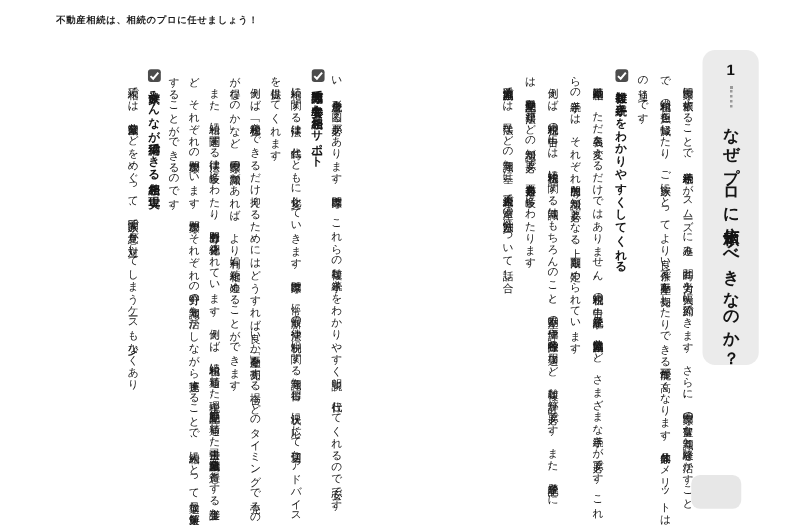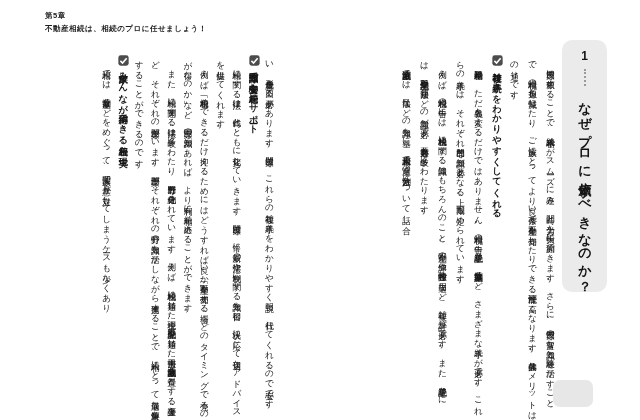--- a/index.html
+++ b/index.html
@@ -56,21 +56,20 @@
   
   .corner-box{
     position:absolute;left:553px;top:380px;width:40px;height:27px;
     background:#e7e7e7;border-radius:7px;
   }
 </style>
 </head>
 <body>
 
 <div class="chapter-header">
-  <div>第5章</div>
   <div>不動産相続は、相続のプロに任せましょう！</div>
 </div>
 
 <div class="title-bar">
   <div class="title-num">1</div>
   <div class="title-dots"></div>
   <div class="title-text">なぜプロに依頼すべきなのか？</div>
 </div>
 
 <div class="page page-right">

